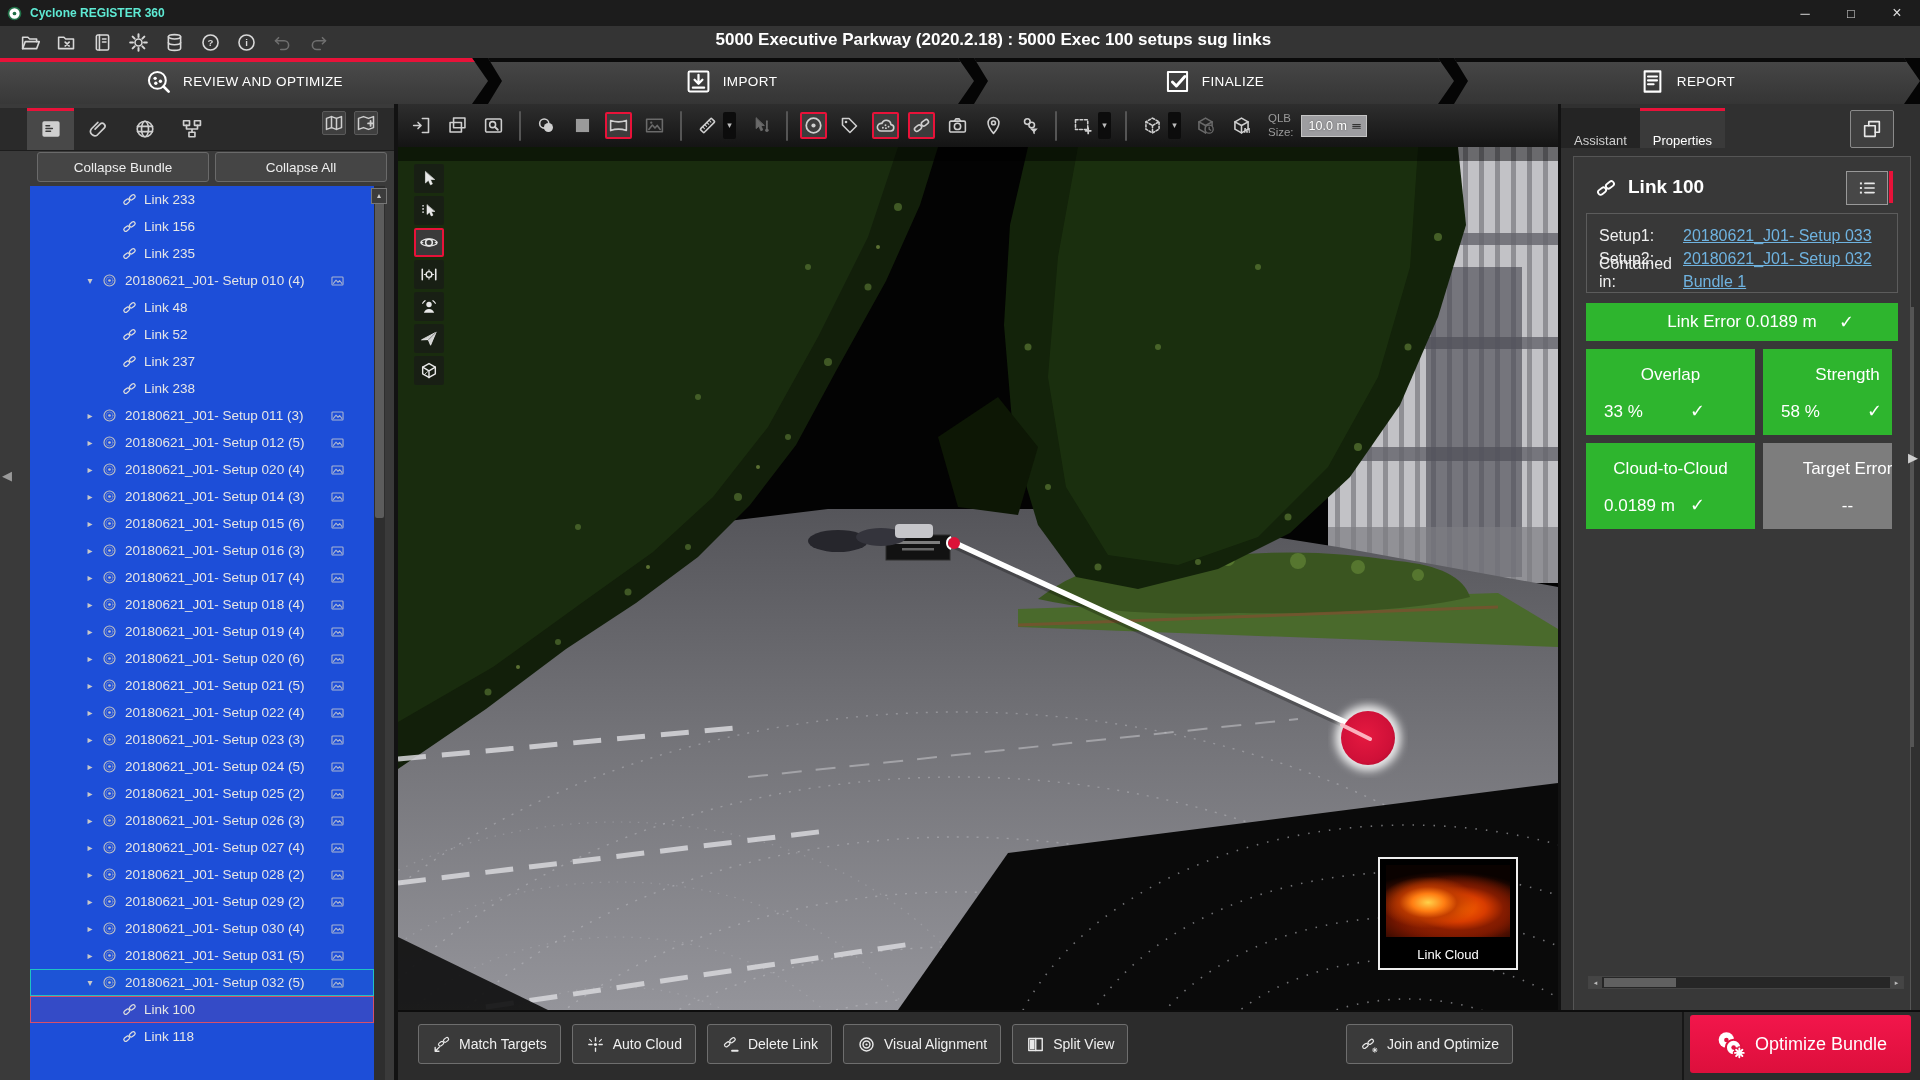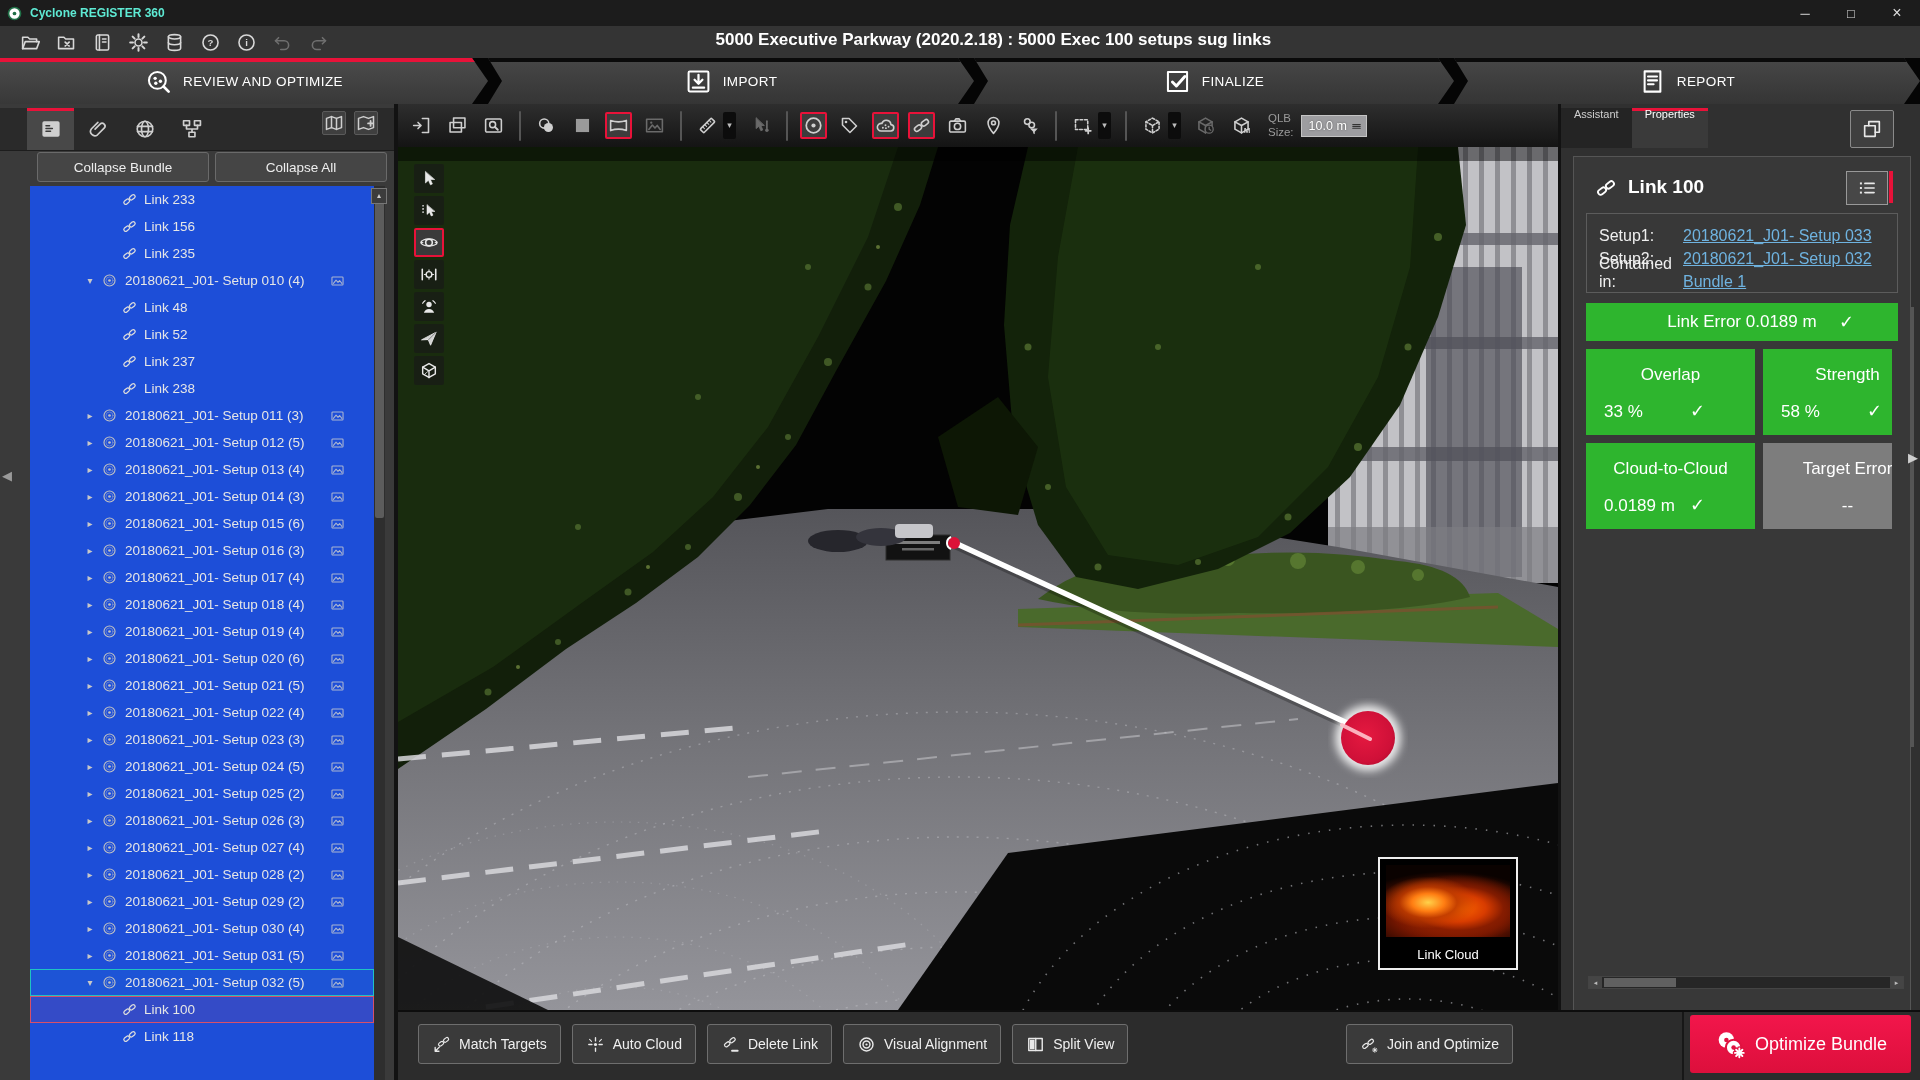--- a/index.html
+++ b/index.html
@@ -88,21 +88,21 @@
     background:
       radial-gradient(ellipse 48px 26px at 34% 52%,#ffd24a 0%,#ff7d12 34%,rgba(190,60,0,.85) 60%,rgba(90,20,0,.0) 100%),
       radial-gradient(ellipse 70px 34px at 58% 60%,#ff6a00 0%,#d83c00 40%,rgba(140,30,0,.8) 65%,rgba(60,10,0,0) 100%),
       radial-gradient(ellipse 100px 44px at 50% 70%,#a82800 0%,#701500 55%,rgba(40,8,0,0) 100%),
       #0a0200;}
   #thumb-label{position:absolute;left:0;right:0;bottom:6px;text-align:center;font-size:13px;color:#fff;}
 
   
   #rpanel{position:absolute;left:1558px;top:104px;width:362px;height:906px;background:#303030;border-left:3px solid #121212;box-sizing:border-box;}
   #rp-tabs{position:absolute;left:0;top:4px;height:40px;display:flex;}
-  .rp-tab{height:40px;padding:0 13px;display:flex;align-items:flex-start;font-size:11px;color:#cfcfcf;background:#242424;}
+  .rp-tab{height:40px;padding:0 13px;display:flex;align-items:flex-end;font-size:13px;color:#cfcfcf;background:#242424;}
   .rp-tab.active{background:#3a3a3a;color:#fff;box-shadow:inset 0 3px 0 var(--red);}
   #rp-layers{position:absolute;right:26px;top:6px;width:42px;height:36px;border:1px solid #8a8a8a;border-radius:2px;background:#3f3f3f;color:#e8e8e8;display:flex;align-items:center;justify-content:center;}
   #rp-layers .ig{width:22px;height:22px;}
   #rp-card{position:absolute;left:12px;top:52px;width:338px;height:856px;background:#383838;border:1px solid #555;box-sizing:border-box;}
   #rp-title-row{position:absolute;left:10px;top:14px;right:10px;height:34px;}
   #rp-link-icon{position:absolute;left:10px;top:5px;width:24px;height:24px;color:#fff;}
   #rp-title{position:absolute;left:44px;top:5px;font-size:19px;font-weight:bold;color:#fff;}
   #rp-list-btn{position:absolute;right:12px;top:0;width:40px;height:32px;border:1px solid #999;background:#474747;color:#e8e8e8;display:flex;align-items:center;justify-content:center;}
   #rp-list-btn .ig{width:20px;height:20px;}
   #rp-list-accent{position:absolute;right:7px;top:0;width:4px;height:32px;background:var(--red);}
@@ -438,21 +438,21 @@
   </div>
         <div class="tree-row setup">
     <span class="tr-caret">▸</span>
     <span class="tr-icon ig">
             <svg viewBox="0 0 24 24" fill="none" stroke="currentColor" stroke-width="1.8" stroke-linecap="round" stroke-linejoin="round">
               <circle cx="12" cy="12" r="7.8" stroke-width="1.6"></circle>
               <circle cx="12" cy="12" r="5" stroke-width="1.1" opacity=".55"></circle>
               <circle cx="12" cy="12" r="1.9" fill="currentColor" stroke="none"></circle>
             </svg>
           </span>
-    <span class="tr-label">20180621_J01- Setup 013 (4)</span>
+    <span class="tr-label">20180621_J01- Setup 020 (4)</span>
     <span class="pano ig">
             <svg viewBox="0 0 24 24" fill="none" stroke="currentColor" stroke-width="1.8" stroke-linecap="round" stroke-linejoin="round">
               <rect x="2.5" y="5" width="19" height="14" rx="1.5"></rect>
               <path d="M5 16l4.5-5.5 3.4 3.8 2.7-3.2L19.5 16"></path>
             </svg>
           </span>
   </div>
         <div class="tree-row setup">
     <span class="tr-caret">▸</span>
     <span class="tr-icon ig">

